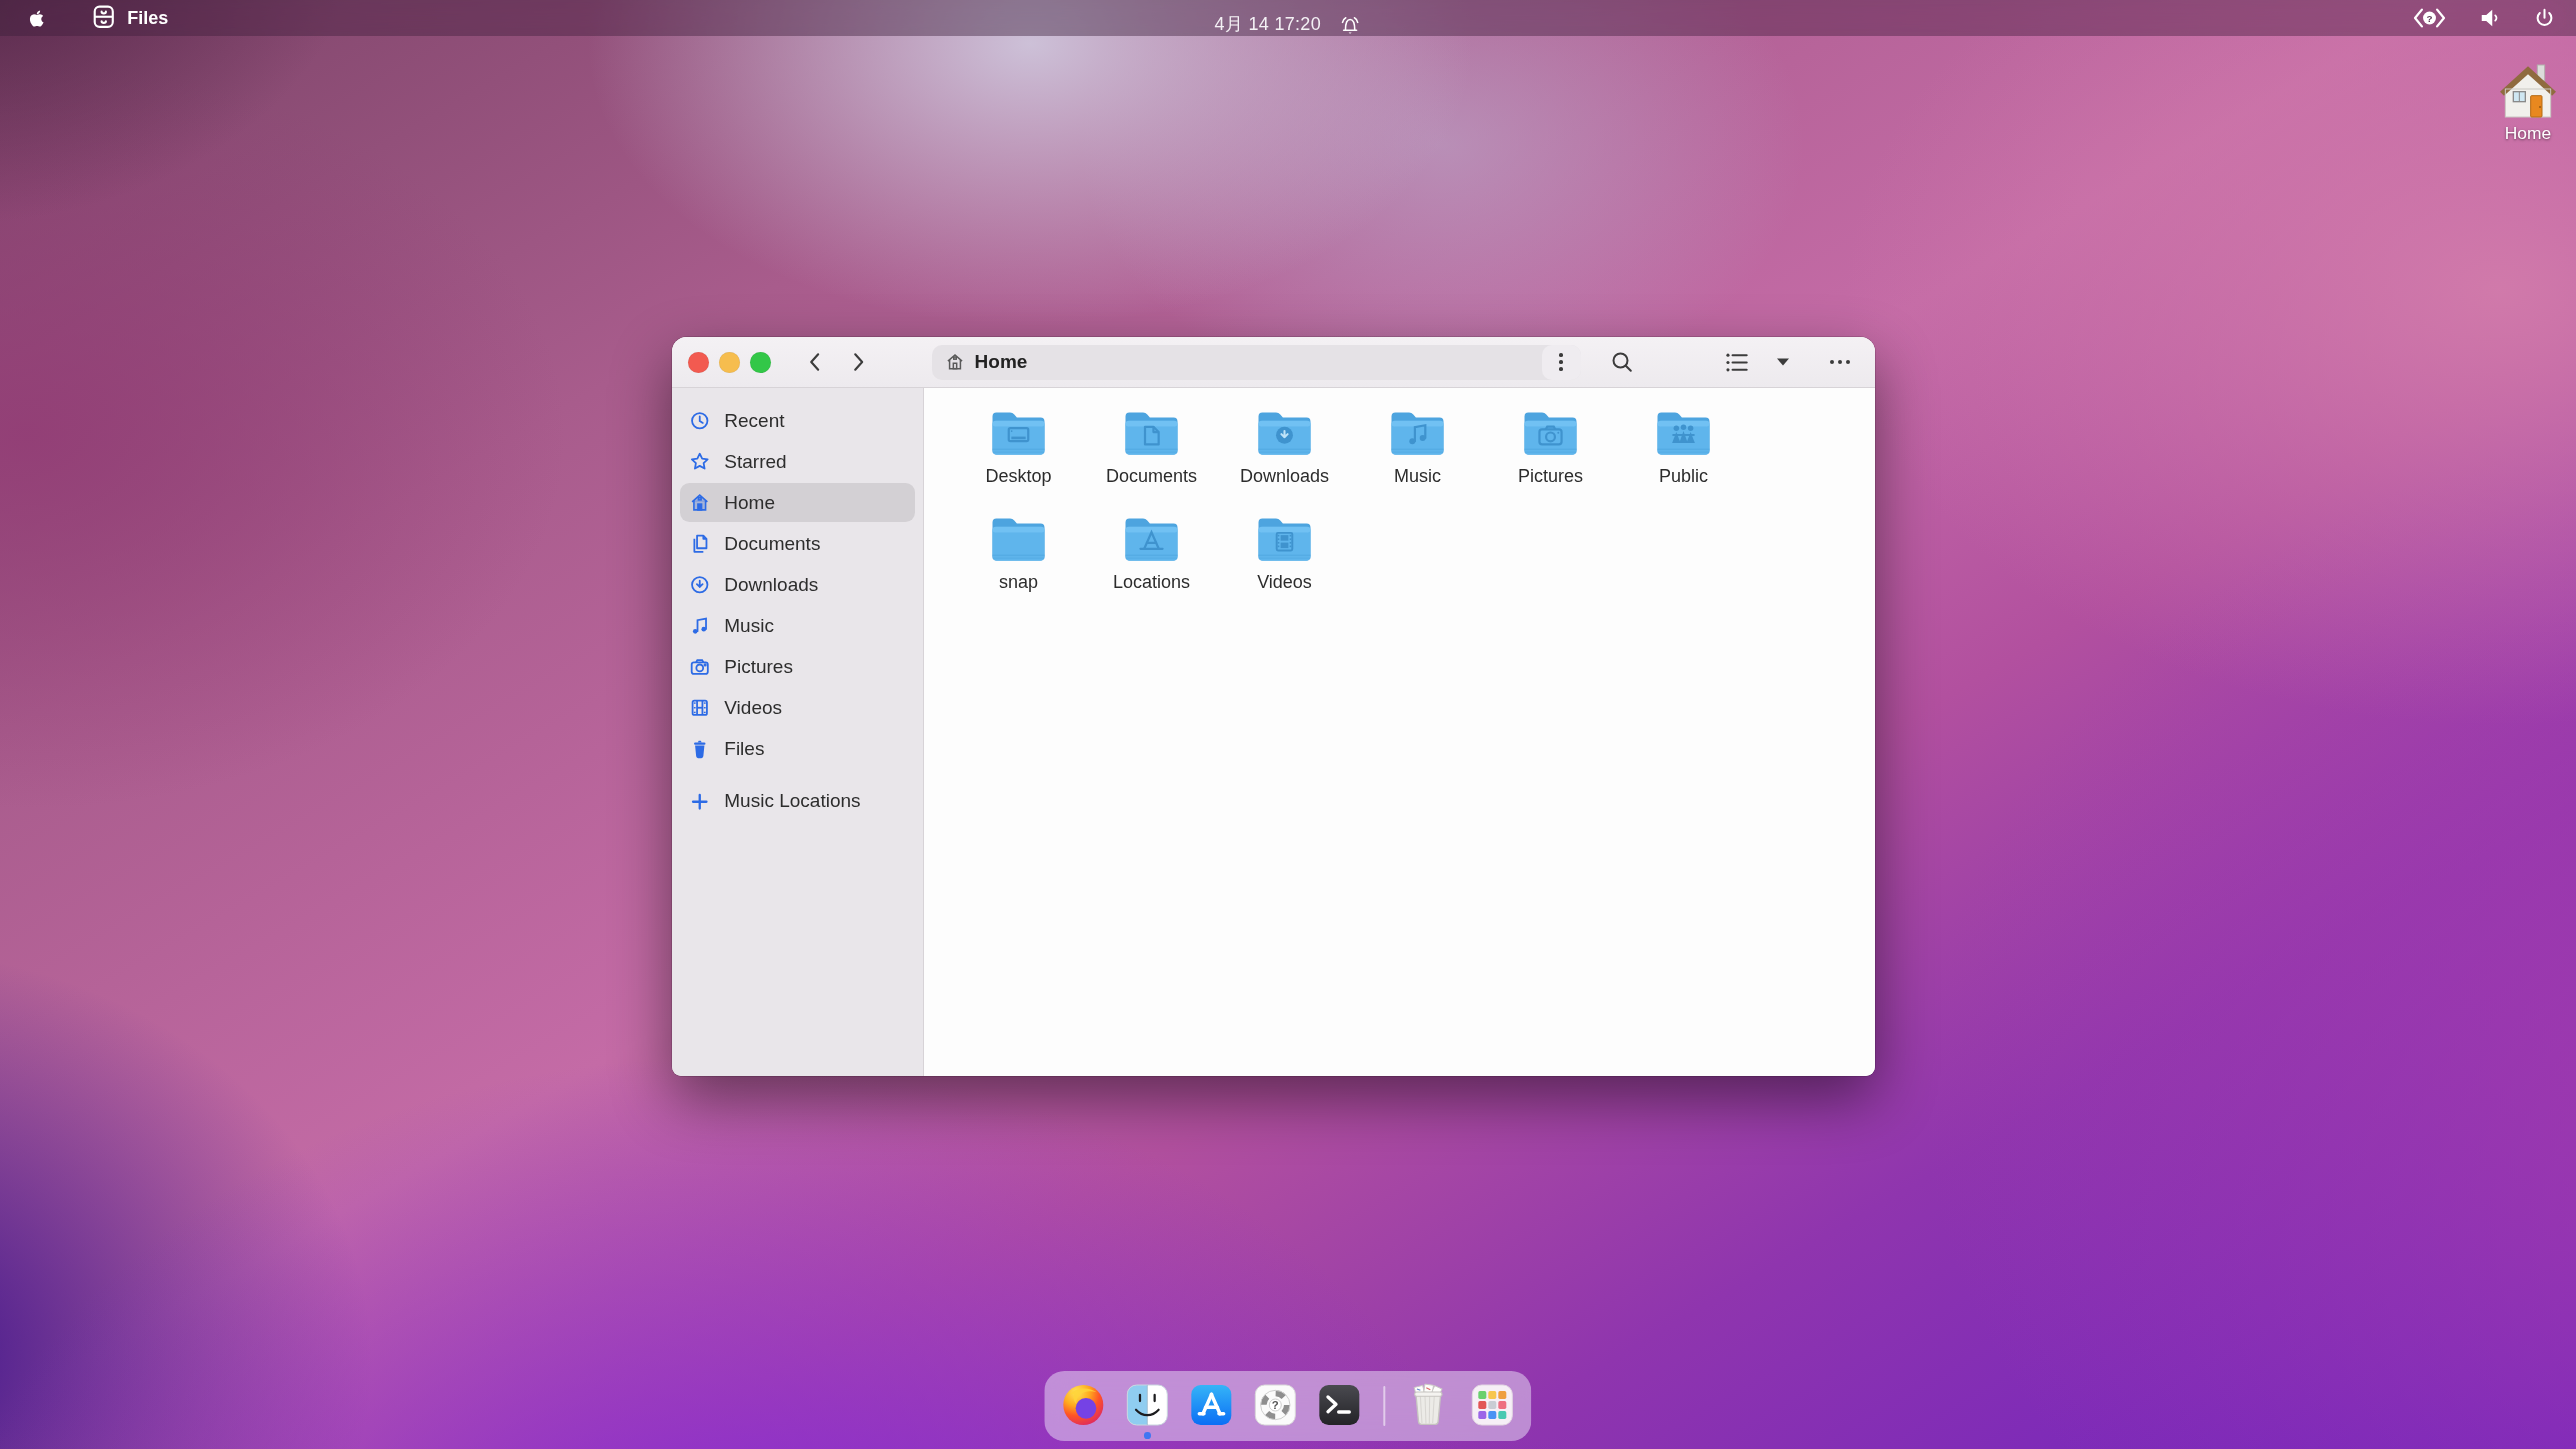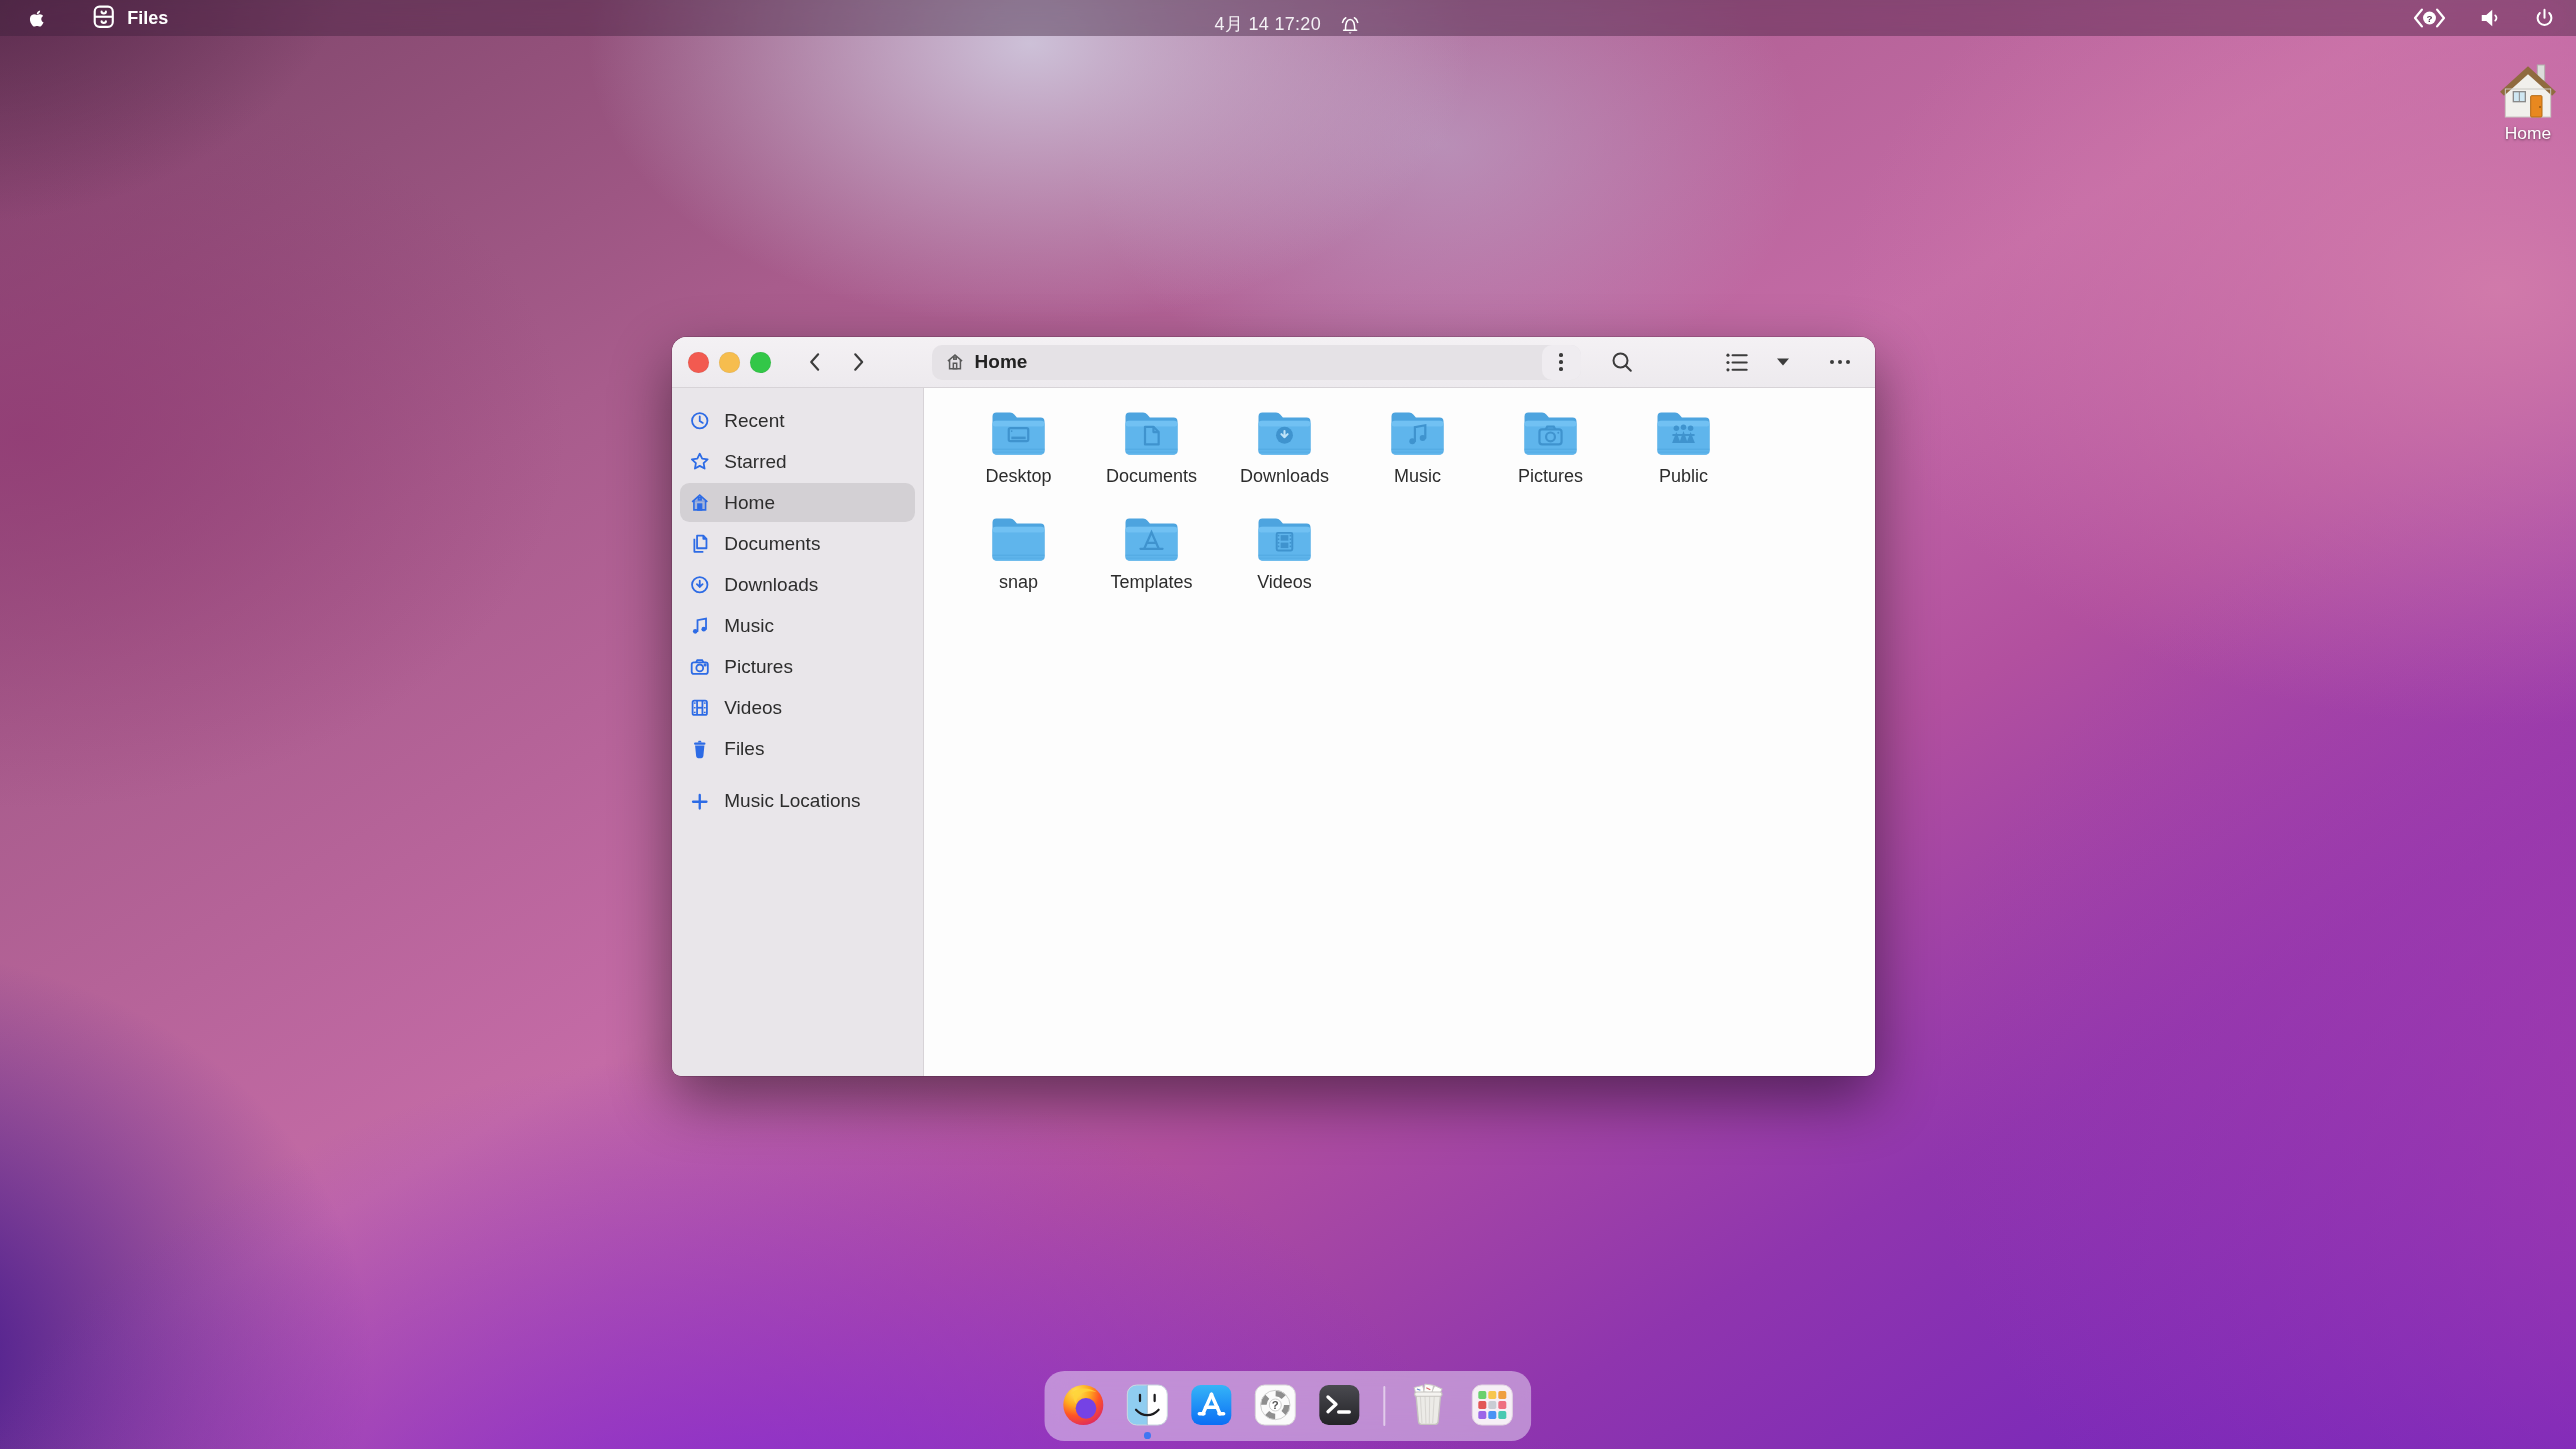--- a/index.html
+++ b/index.html
@@ -446,21 +446,21 @@
     <rect x="8" y="19.5" width="80" height="52.5" rx="6.5" fill="#5fb5ec"></rect>
     <rect x="8" y="19.5" width="80" height="9" rx="4.5" fill="#74C3F4" opacity=".85"></rect>
     <rect x="8" y="62.5" width="80" height="2.2" fill="#4da4df" opacity=".55"></rect>
     <rect x="8" y="66.8" width="80" height="2.2" fill="#4da4df" opacity=".4"></rect>
     <g stroke="#3F93CE" stroke-width="3.4" stroke-linecap="round" fill="none">
                 <path d="M37 53l11-25 11 25"></path>
                 <path d="M41 44.5h14"></path>
                 <path d="M31 53.5h34"></path>
               </g>
   </svg></span>
-    <span class="fname">Templates</span>
+    <span class="fname">Locations</span>
   </div>
         <div class="folder-cell">
     <span class="ficon"><svg width="63" height="52" viewBox="0 0 96 80">
     <path d="M8 13q0-6 6-6h21q4 0 6.5 3l4 4.5h36.5q6 0 6 6v45q0 6-6 6H14q-6 0-6-6z" fill="#4da4df"></path>
     <rect x="8" y="19.5" width="80" height="52.5" rx="6.5" fill="#5fb5ec"></rect>
     <rect x="8" y="19.5" width="80" height="9" rx="4.5" fill="#74C3F4" opacity=".85"></rect>
     <rect x="8" y="62.5" width="80" height="2.2" fill="#4da4df" opacity=".55"></rect>
     <rect x="8" y="66.8" width="80" height="2.2" fill="#4da4df" opacity=".4"></rect>
     <g stroke="#3F93CE" stroke-width="3" fill="none">
                 <rect x="36" y="29" width="24" height="27" rx="2"></rect>

